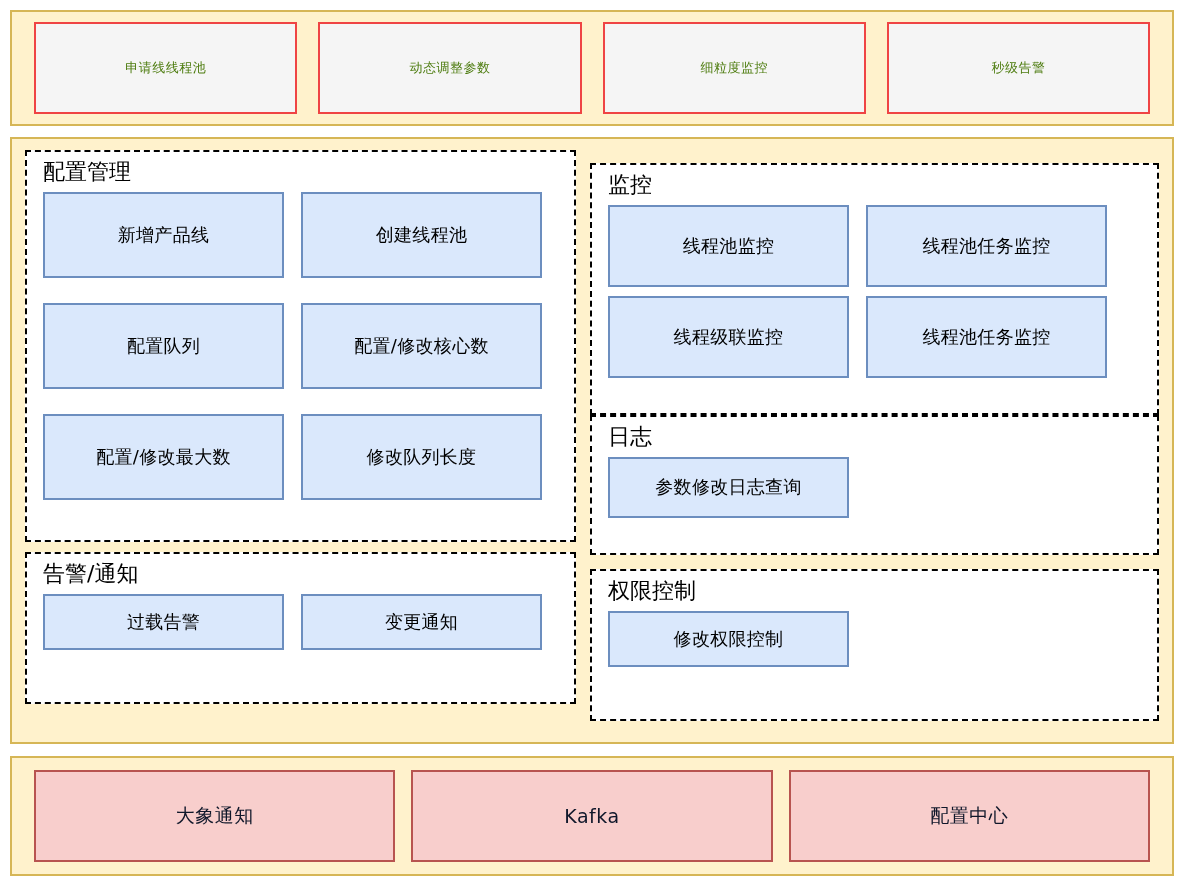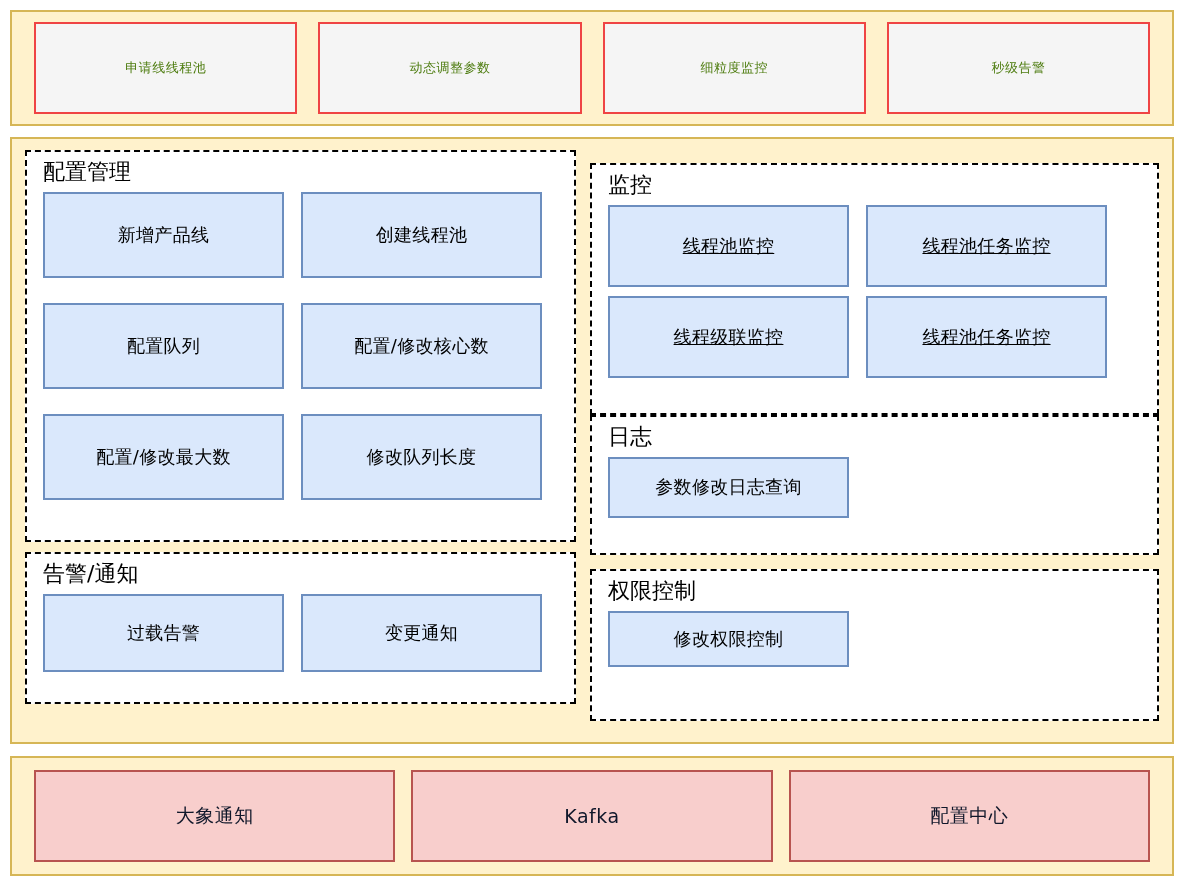--- a/index.html
+++ b/index.html
@@ -140,34 +140,33 @@
     gap: 25px;
   }
   .config-grid .blue-box {
     width: 241px;
     height: 86px;
   }
 
   
   .alert-row .blue-box {
     width: 241px;
-    height: 78px;
+    height: 56px;
     text-align: right;
   }
 
   
   .monitor-grid {
     display: flex;
     flex-direction: column;
     gap: 9px;
   }
   .monitor-grid .blue-box {
     width: 241px;
     height: 82px;
-    text-decoration: underline;
   }
 
   
   .log-row .blue-box {
     width: 241px;
     height: 61px;
   }
 
   
   .auth-row .blue-box {

